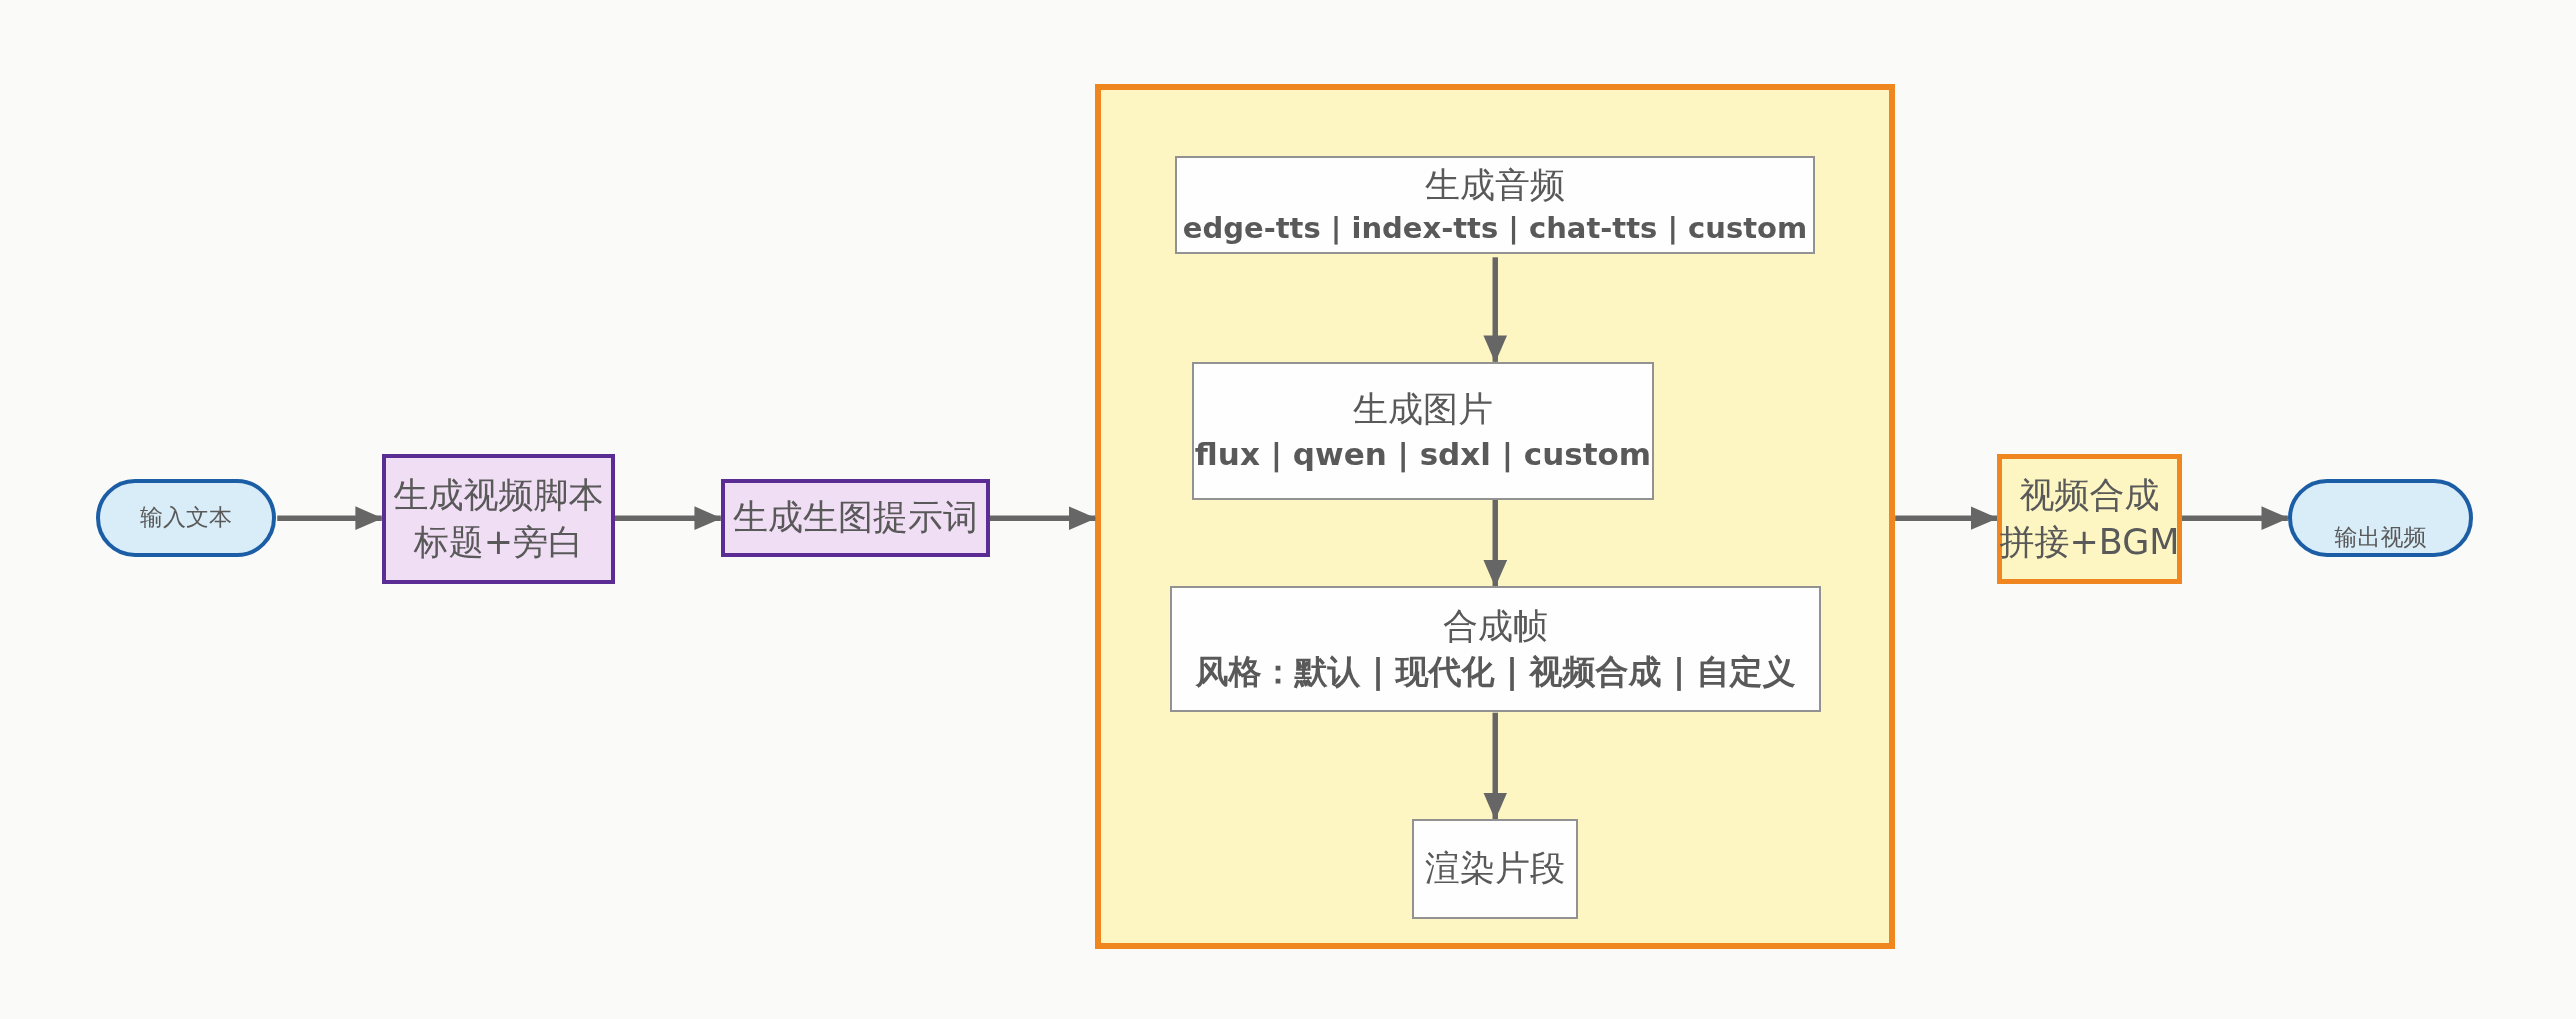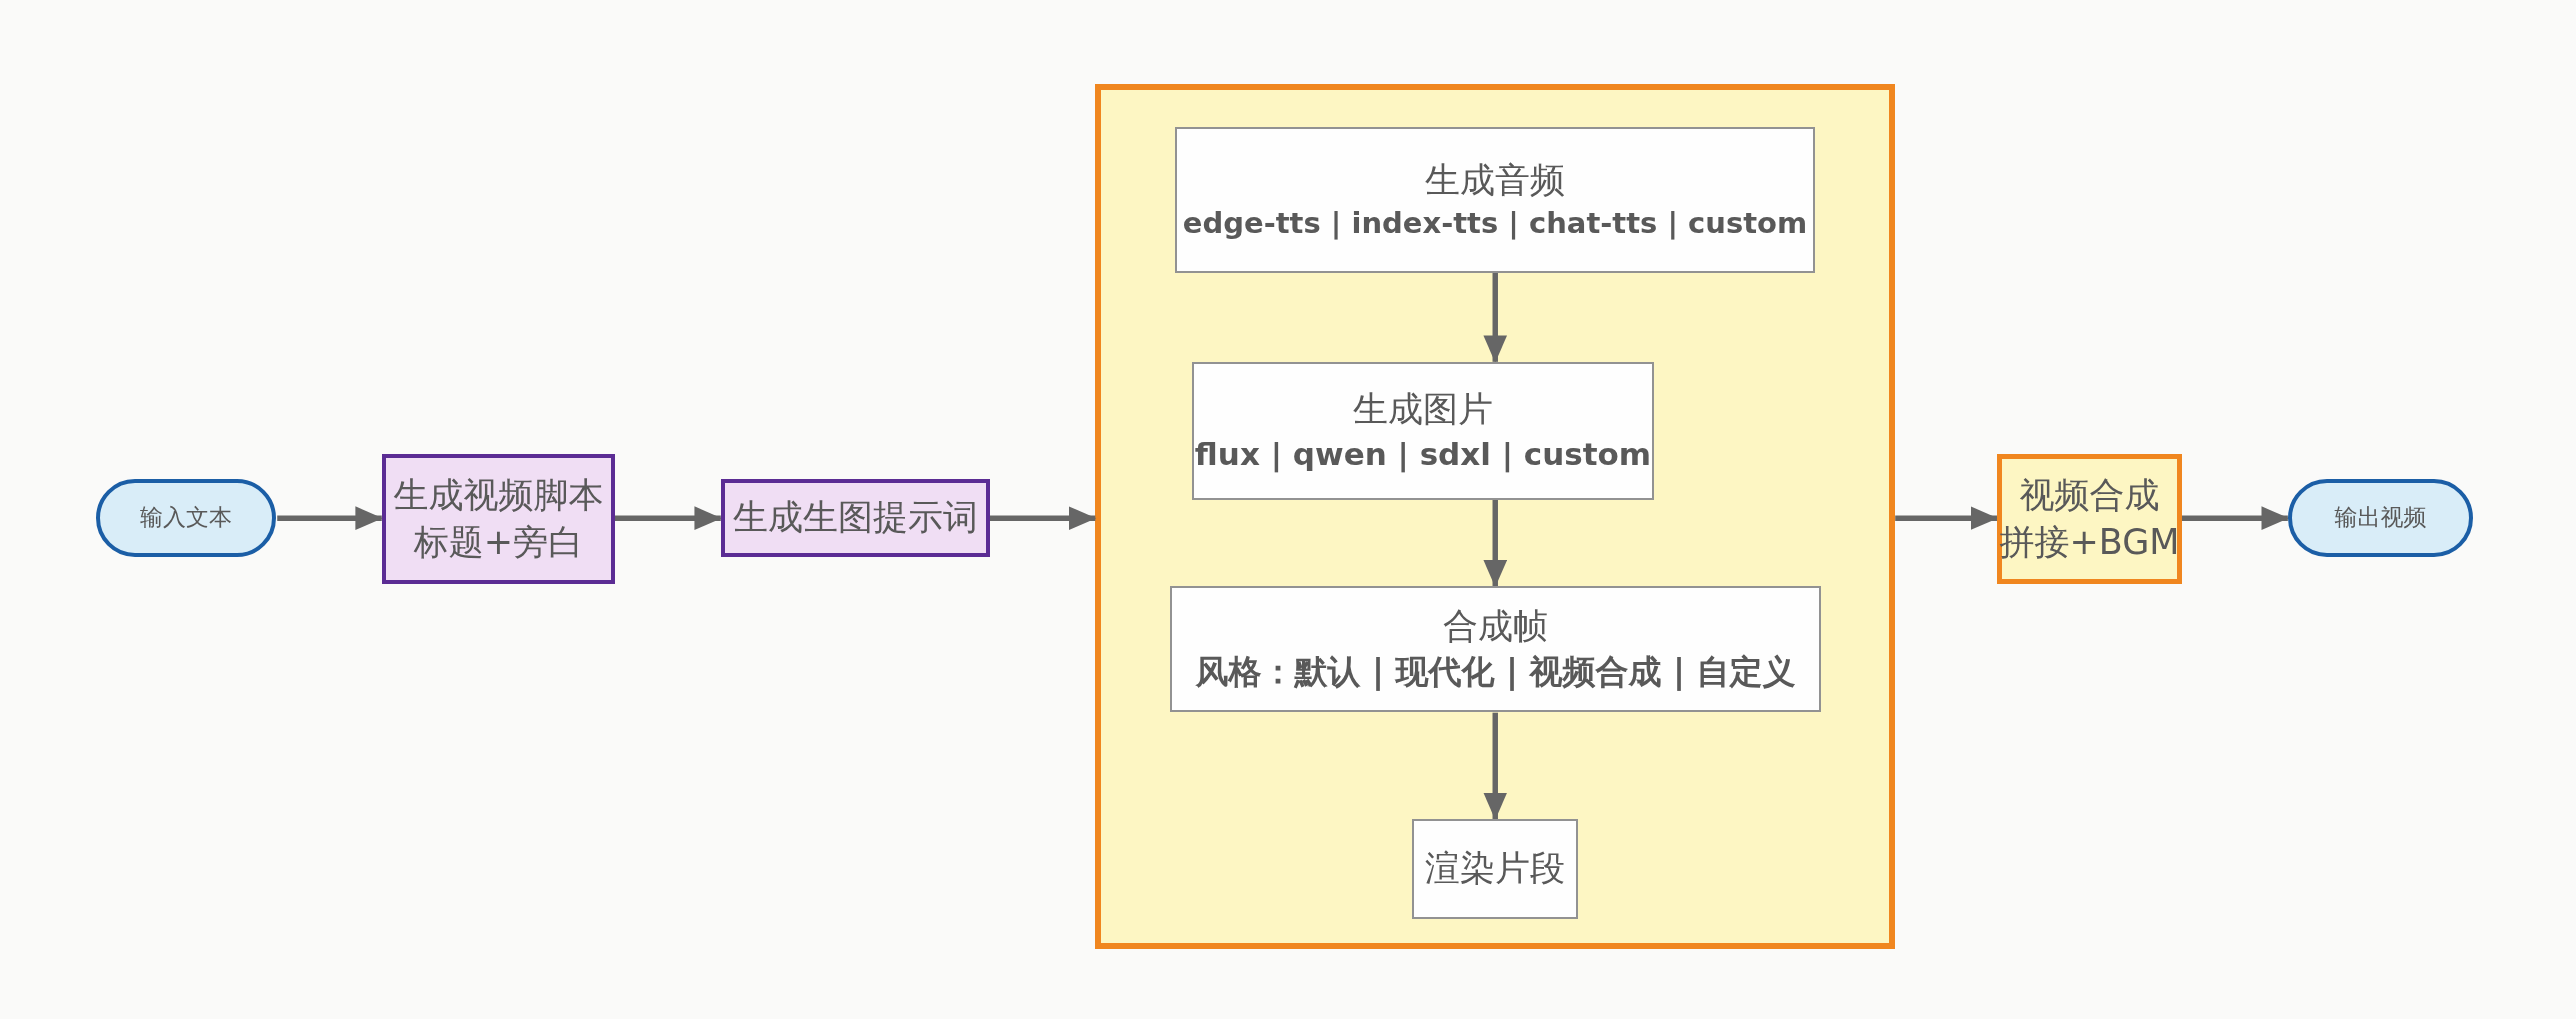--- a/index.html
+++ b/index.html
@@ -93,21 +93,21 @@
 
   <div class="node purple" style="left:382px;top:454px;width:233px;height:130px;">
     <span class="line1">生成视频脚本</span>
     <span class="line1">标题+旁白</span>
   </div>
 
   <div class="node purple" style="left:721px;top:479px;width:269px;height:78px;">
     <span>生成生图提示词</span>
   </div>
 
-  <div class="node step" style="left:1175px;top:127px;width:640px;height:146px;">
+  <div class="node step" style="left:1175px;top:156px;width:640px;height:98px;">
     <span class="line1">生成音频</span>
     <span class="sub latin-wide">edge-tts | index-tts | chat-tts | custom</span>
   </div>
 
   <div class="node step" style="left:1192px;top:362px;width:462px;height:138px;">
     <span class="line1">生成图片</span>
     <span class="sub latin">flux | qwen | sdxl | custom</span>
   </div>
 
   <div class="node step" style="left:1170px;top:586px;width:651px;height:126px;">
@@ -117,18 +117,18 @@
 
   <div class="node step" style="left:1412px;top:819px;width:166px;height:100px;font-size:35px;">
     <span>渲染片段</span>
   </div>
 
   <div class="node orangebox" style="left:1997px;top:454px;width:185px;height:130px;">
     <span class="line1">视频合成</span>
     <span class="line1">拼接+BGM</span>
   </div>
 
-  <div class="node pill" style="left:2288px;top:479px;width:185px;height:78px;">
+  <div class="node pill" style="left:2288px;top:479px;width:185px;height:78px;justify-content:flex-end;">
     <span>输出视频</span>
   </div>
 
 </div>
 
 
 </body></html>

